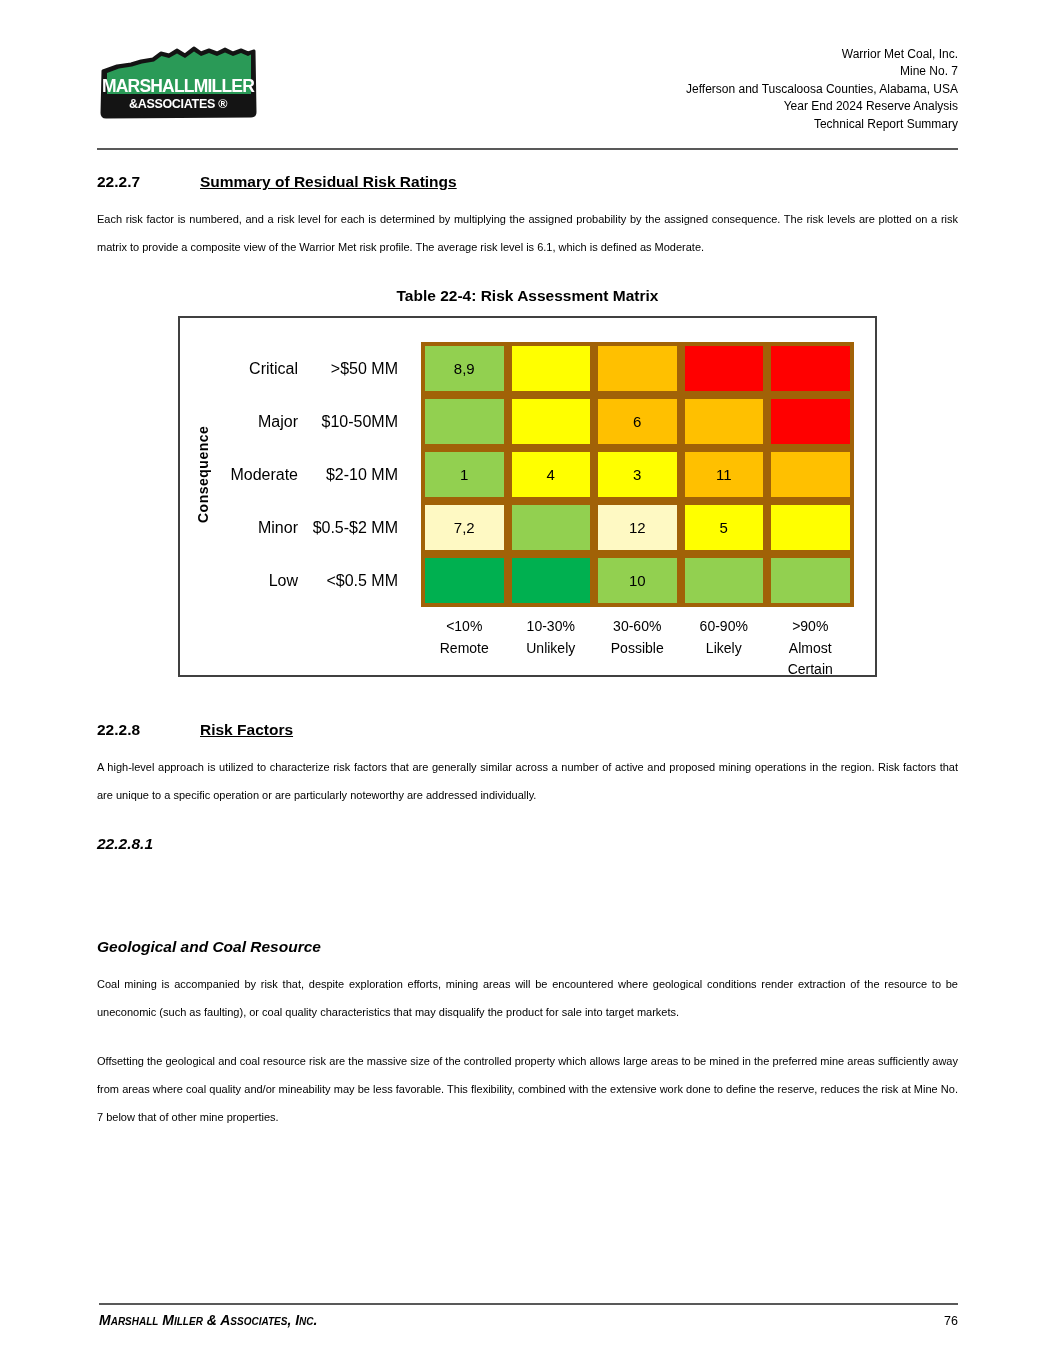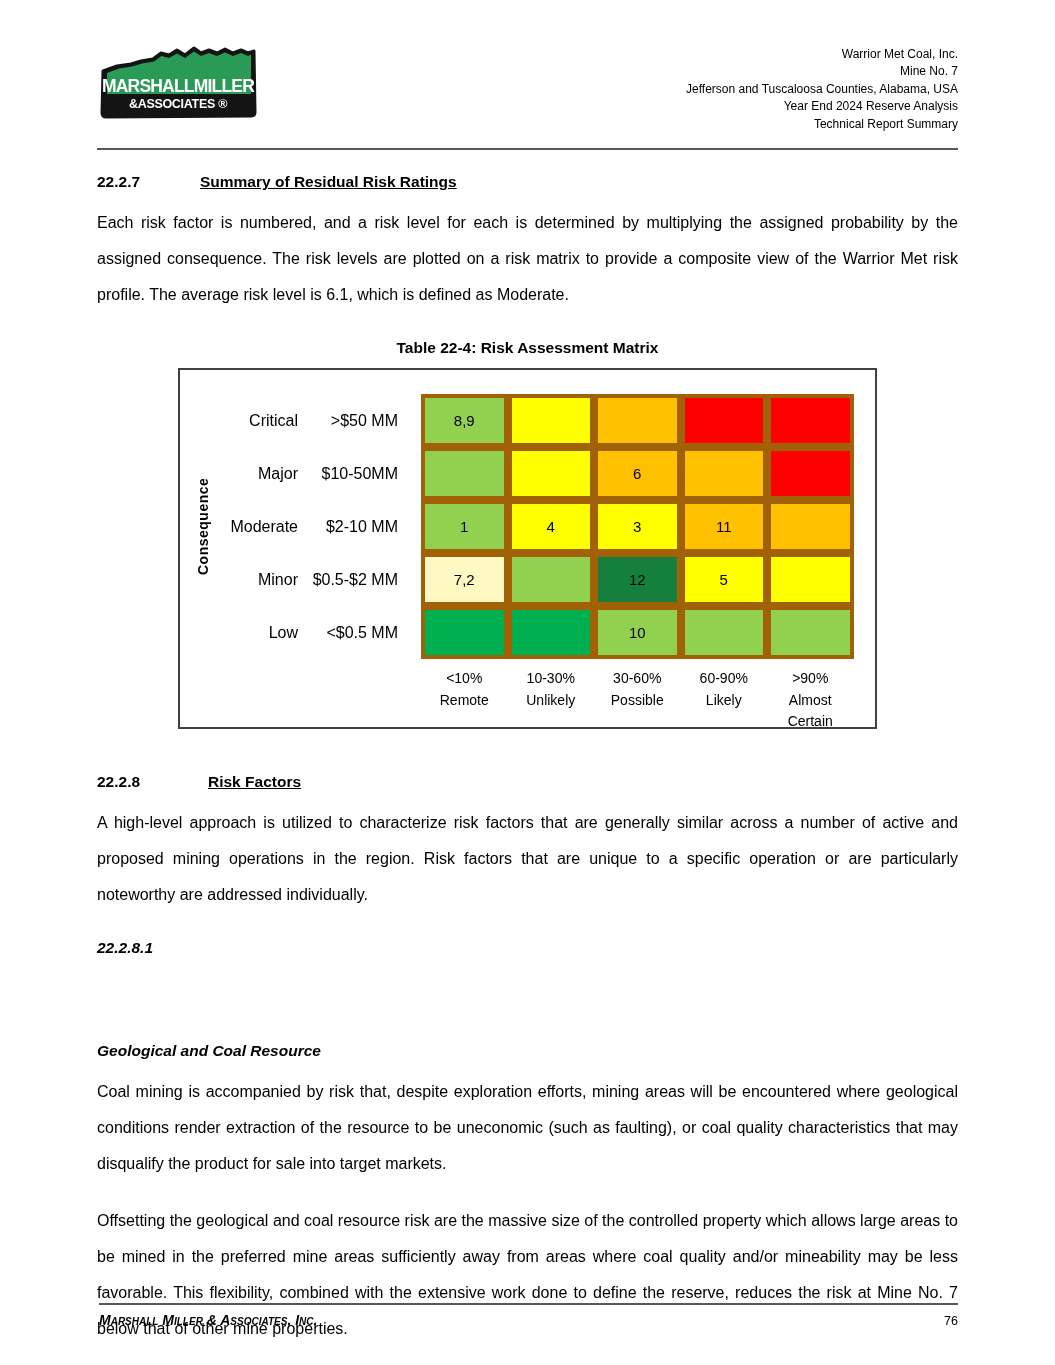--- a/index.html
+++ b/index.html
@@ -20,21 +20,21 @@
     text-align:right; font-size:12px; line-height:17.4px; padding-top:2px;
   }
   
   .content { margin:0 97px; }
   .sec-head { display:flex; margin-top:23px; font-size:15.5px; font-weight:bold; }
   .sec-head .num { width:103px; flex:0 0 103px; }
   .sec-head .ttl { text-decoration:underline; }
   .sec-head.it { font-style:italic; }
   .sec-head.it .ttl { text-decoration:none; }
   p.body {
-    margin-top:14px; font-size:16px; line-height:36px; text-align:justify;
+    margin-top:14px; font-size:11px; line-height:28px; text-align:justify;
   }
   
   .tbl-title { margin-top:26px; text-align:center; font-size:15.5px; font-weight:bold; }
   .matrix-box {
     position:relative; margin-top:11px; margin-left:81px;
     width:699px; height:361px; border:2px solid #404040;
     padding-top:24px;
   }
   .matrix-vlabel {
     position:absolute; left:8px; top:24px; height:265px; width:30px;
@@ -128,21 +128,21 @@
         <div class="cell" style="background-color: rgb(146, 208, 80);">1</div>
         <div class="cell" style="background-color: rgb(255, 255, 0);">4</div>
         <div class="cell" style="background-color: rgb(255, 255, 0);">3</div>
         <div class="cell" style="background-color: rgb(255, 192, 0);">11</div>
         <div class="cell" style="background-color: rgb(255, 192, 0);"></div>
 
         <div class="rl">Minor</div>
         <div class="rr">$0.5-$2 MM</div>
         <div class="cell" style="background-color: #fef9c3;">7,2</div>
         <div class="cell" style="background-color: rgb(146, 208, 80);"></div>
-        <div class="cell" style="background-color: #15803d; text-align: center;">12</div>
+        <div class="cell" style="background-color: #fef9c3; text-align: center;">12</div>
         <div class="cell" style="background-color: rgb(255, 255, 0);">5</div>
         <div class="cell" style="background-color: rgb(255, 255, 0);"></div>
 
         <div class="rl">Low</div>
         <div class="rr">&lt;$0.5 MM</div>
         <div class="cell" style="background-color: rgb(0, 176, 80);"></div>
         <div class="cell" style="background-color: rgb(0, 176, 80);"></div>
         <div class="cell" style="background-color: rgb(146, 208, 80);">10</div>
         <div class="cell" style="background-color: rgb(146, 208, 80);"></div>
         <div class="cell" style="background-color: rgb(146, 208, 80);"></div>
@@ -165,21 +165,21 @@
           <div>60-90%</div>
           <div>Likely</div>
         </div>
         <div class="cl">
           <div>&gt;90%</div>
           <div>Almost Certain</div>
         </div>
       </div>
     </div>
 
-    <div class="sec-head" style="margin-top:44px;gap:8px;">
+    <div class="sec-head" style="margin-top:44px;">
       <span class="num">22.2.8</span>
       <span class="ttl">Risk Factors</span>
     </div>
     <p class="body">A high-level approach is utilized to characterize risk factors that are generally similar across a number of active and proposed mining operations in the region.  Risk factors that are unique to a specific operation or are particularly noteworthy are addressed individually.</p>
 
     <div class="sec-head it" style="margin-top:26px;flex-direction:column;">
       <span class="num">22.2.8.1</span>
       <span class="ttl">Geological and Coal Resource</span>
     </div>
     <p class="body">Coal mining is accompanied by risk that, despite exploration efforts, mining areas will be encountered where geological conditions render extraction of the resource to be uneconomic (such as faulting), or coal quality characteristics that may disqualify the product for sale into target markets.</p>

